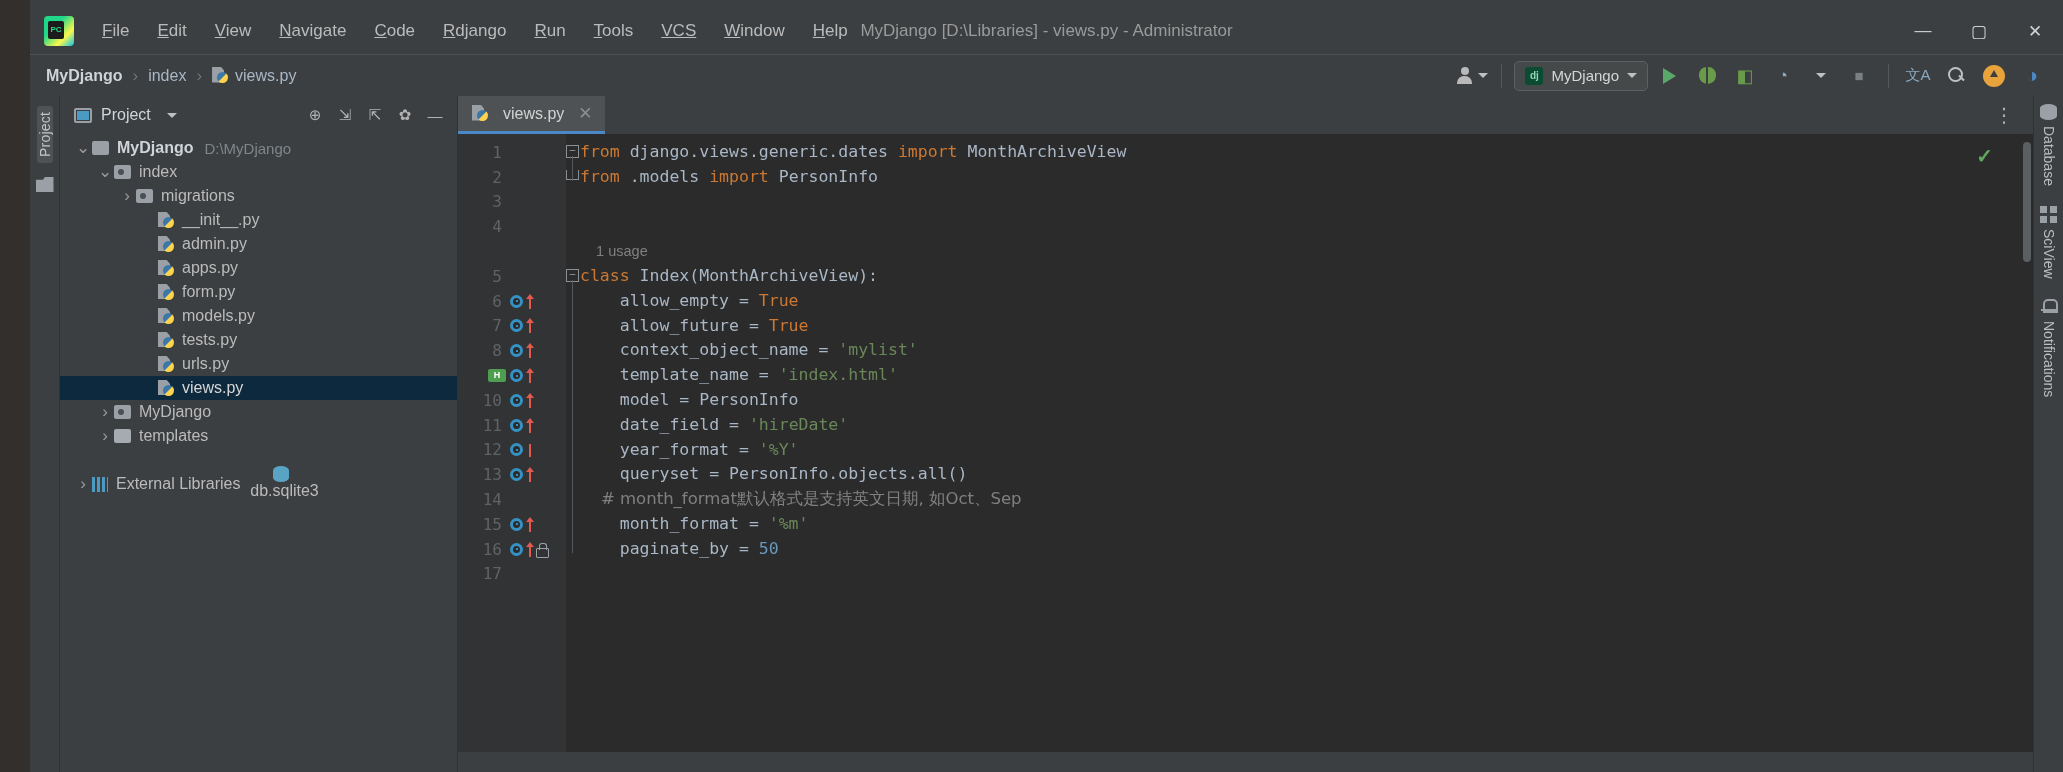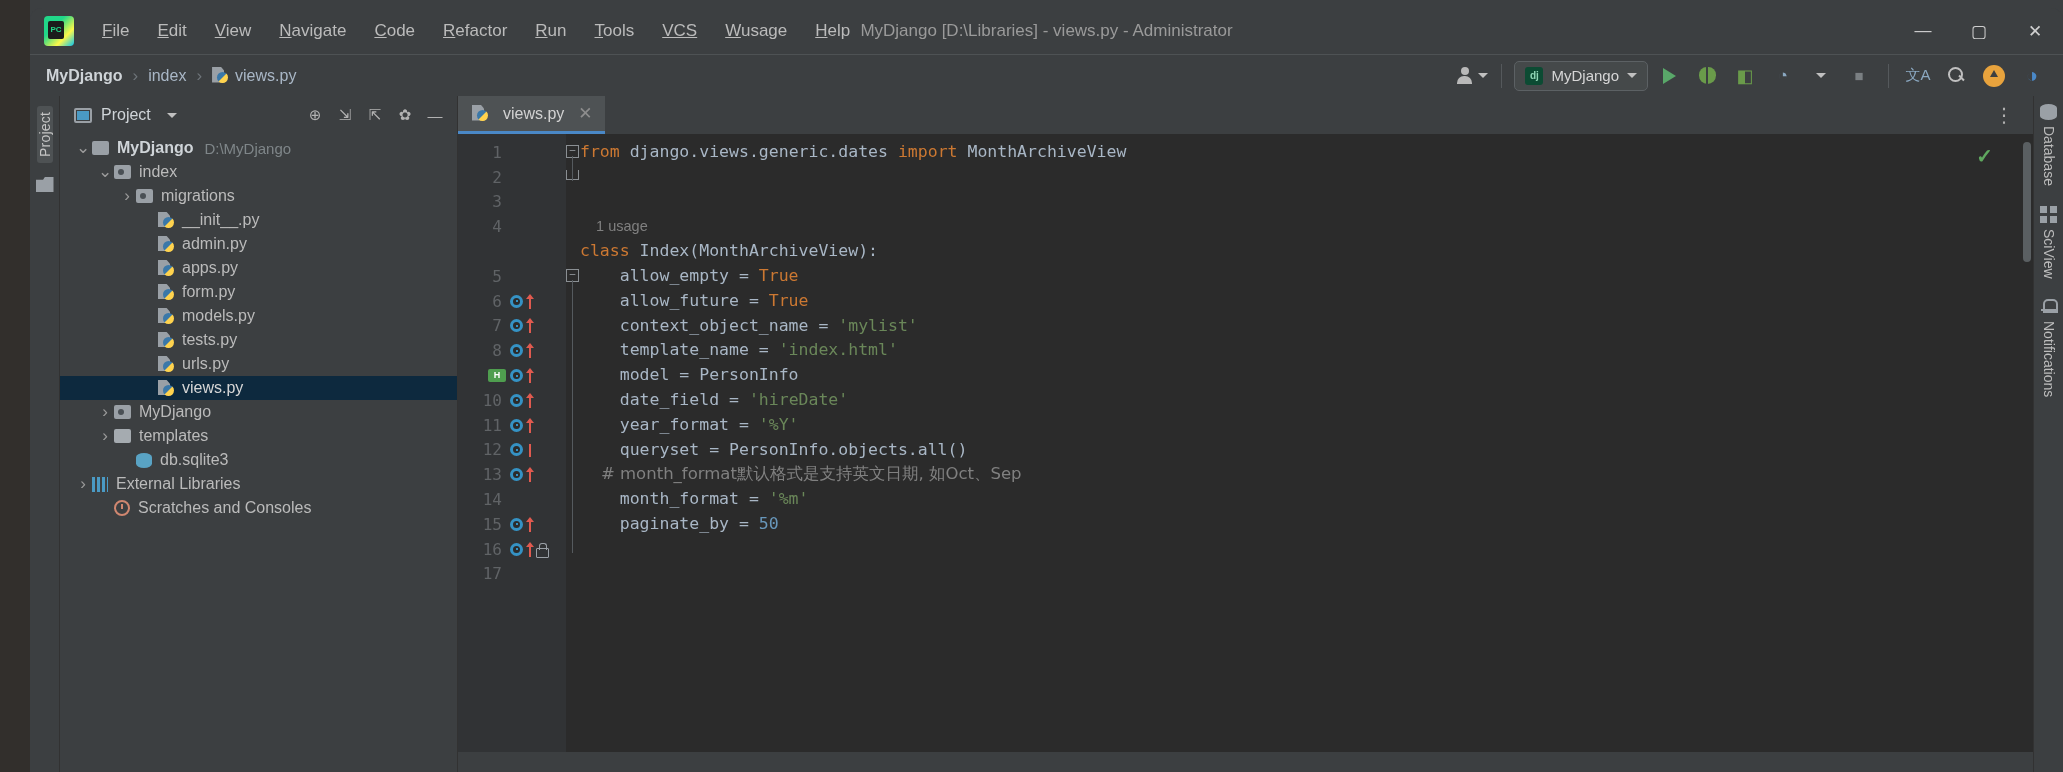--- a/index.html
+++ b/index.html
@@ -339,25 +339,25 @@
   <div class="window">
 
     <div class="titlebar">
       <div class="pc-logo"></div>
       <div class="menubar">
         <div class="menu-item"><span class="mn">F</span><span>ile</span></div>
         <div class="menu-item"><span class="mn">E</span><span>dit</span></div>
         <div class="menu-item"><span class="mn">V</span><span>iew</span></div>
         <div class="menu-item"><span class="mn">N</span><span>avigate</span></div>
         <div class="menu-item"><span class="mn">C</span><span>ode</span></div>
-        <div class="menu-item"><span class="mn">R</span><span>efactor</span></div>
+        <div class="menu-item"><span class="mn">R</span><span>django</span></div>
         <div class="menu-item"><span class="mn">R</span><span>un</span></div>
         <div class="menu-item"><span class="mn">T</span><span>ools</span></div>
         <div class="menu-item"><span class="mn">VCS</span><span></span></div>
-        <div class="menu-item"><span class="mn">W</span><span>usage</span></div>
+        <div class="menu-item"><span class="mn">W</span><span>indow</span></div>
         <div class="menu-item"><span class="mn">H</span><span>elp</span></div>
       </div>
       <div class="win-title">MyDjango [D:\Libraries] - views.py - Administrator</div>
       <div class="win-ctrls">
         <div class="win-btn">—</div>
         <div class="win-btn">▢</div>
         <div class="win-btn close">✕</div>
       </div>
     </div>
 
@@ -486,34 +486,29 @@
             <div class="tnode" style="padding-left: 36px;">
               <span class="arrow" style="font-size: 17px;">›</span>
               <span class="folder-ico mod"></span>
               <span class="nm">MyDjango</span>
             </div>
             <div class="tnode" style="padding-left: 36px;">
               <span class="arrow" style="font-size: 17px;">›</span>
               <span class="folder-ico plain"></span>
               <span class="nm">templates</span>
             </div>
-            <div class="tnode" style="padding-left: 58px;">
+            <div class="tnode" style="padding-left: 58px; flex-direction: column;">
               <span class="arrow none"></span>
               <span class="db-ico"></span>
               <span class="nm">db.sqlite3</span>
             </div>
             <div class="tnode" style="padding-left: 14px;">
               <span class="arrow" style="font-size: 17px;">›</span>
               <span class="lib-ico"></span>
               <span class="nm">External Libraries</span>
-            </div>
-            <div class="tnode" style="padding-left: 36px;">
-              <span class="arrow none"></span>
-              <span class="scratch-ico"></span>
-              <span class="nm">Scratches and Consoles</span>
             </div>
           </div>
       </div>
 
       <div class="editor-area">
         <div class="tabbar">
           <div class="tab">
             <span class="py-ico"></span>
             <span>views.py</span>
             <span class="tab-close">✕</span>
@@ -625,20 +620,21 @@
           <div class="code-pane">
             <div class="fold-gut">
                 <div class="fmark" style="top: 5px;">−</div>
                 <div class="fmark" style="top: 29.8px; border-top: none; height: 10px;"></div>
                 <div class="fmark" style="top: 129px;">−</div>
                 <div class="fline" style="top: 16px; height: 24.8px;"></div>
                 <div class="fline" style="top: 140px; height: 272.8px;"></div>
               </div>
             <div id="code">
                 <div class="cline"><span class="kw">from</span><span class="id"> django.views.generic.dates </span><span class="kw">import</span><span class="id"> MonthArchiveView</span></div>
+                <div class="cline"><span class="kw">from</span><span class="id"> .models </span><span class="kw">import</span><span class="id"> PersonInfo</span></div>
                 <div class="cline">&nbsp;</div>
                 <div class="cline">&nbsp;</div>
                 <div class="cline inlay">    1 usage</div>
                 <div class="cline"><span class="kw">class</span><span class="id"> Index(MonthArchiveView):</span></div>
                 <div class="cline"><span class="id">    allow_empty = </span><span class="kw">True</span></div>
                 <div class="cline"><span class="id">    allow_future = </span><span class="kw">True</span></div>
                 <div class="cline"><span class="id">    context_object_name = </span><span class="str">'mylist'</span></div>
                 <div class="cline"><span class="id">    template_name = </span><span class="str">'index.html'</span></div>
                 <div class="cline"><span class="id">    model = PersonInfo</span></div>
                 <div class="cline"><span class="id">    date_field = </span><span class="str">'hireDate'</span></div>

